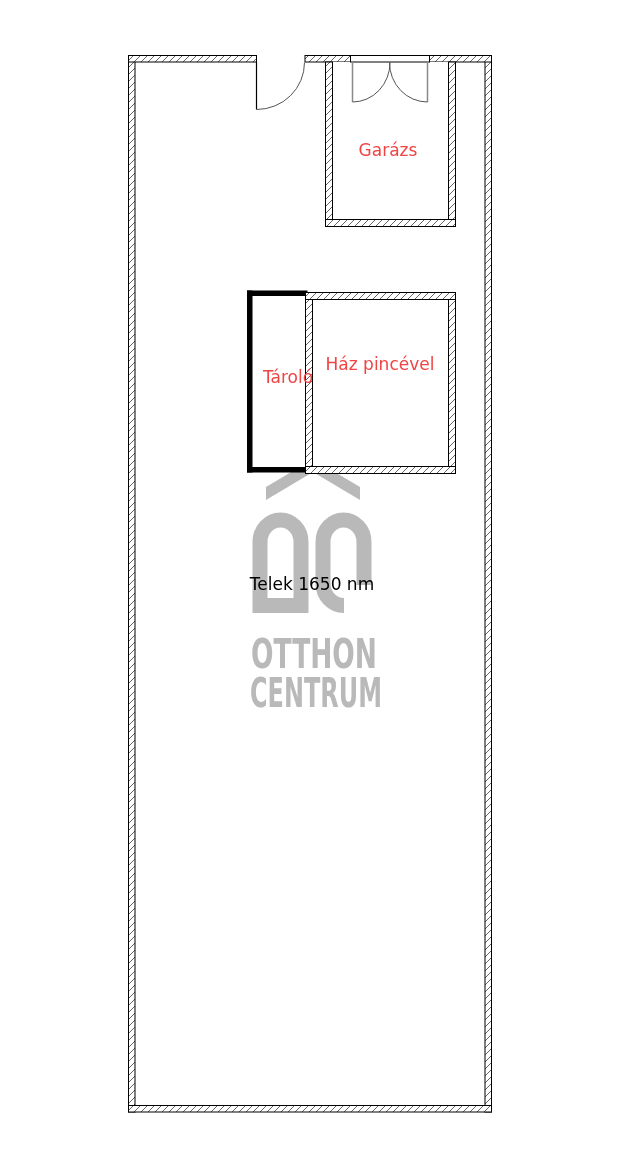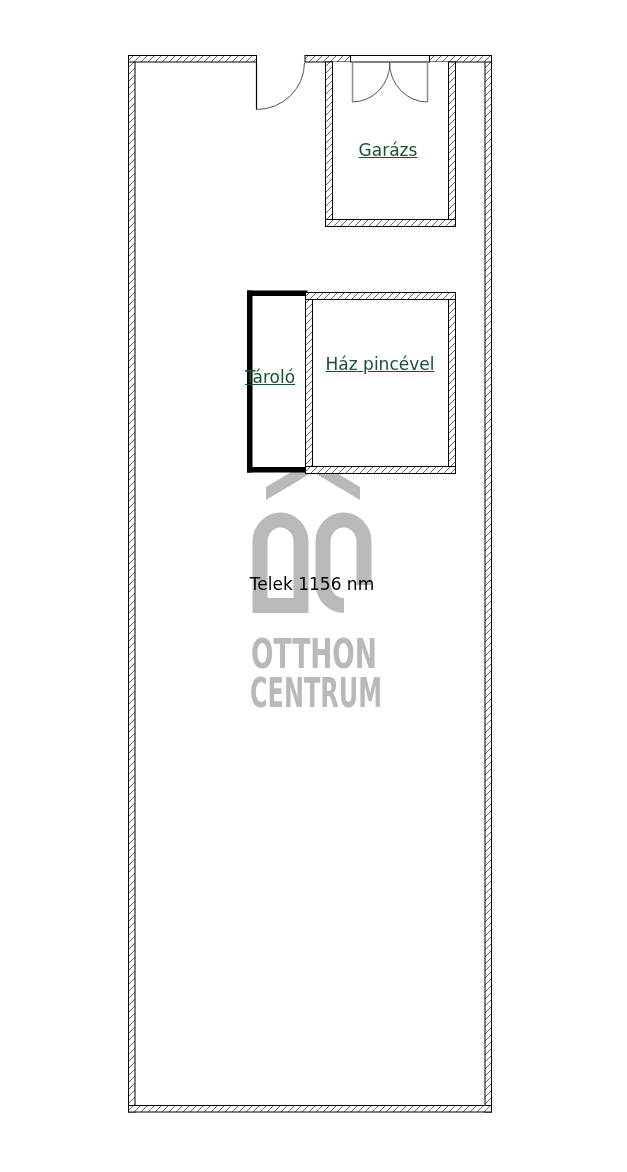--- a/index.html
+++ b/index.html
@@ -7,25 +7,24 @@
     position:relative;
     width:627px;height:1172px;
     background:#ffffff;
     overflow:hidden;
     font-family:"DejaVu Sans","Liberation Sans",sans-serif;
   }
   .layer{position:absolute;left:0;top:0;width:627px;height:1172px;}
   .room-label{
     position:absolute;
     transform:translate(-50%,-50%);
-    color:#14532d;
+    color:#ef4444;
     font-size:17px;
     white-space:nowrap;
     font-family:"DejaVu Sans","Liberation Sans",sans-serif;
-    text-decoration:underline;
   }
   .plot-label{
     position:absolute;
     transform:translate(-50%,-50%);
     color:#000000;
     font-size:17px;
     white-space:nowrap;
   }
 </style>
 </head>
@@ -104,18 +103,18 @@
         <rect x="305.5" y="292.5" width="7" height="181" fill="url(#hatch)"></rect>
         <rect x="448.5" y="292.5" width="7" height="181" fill="url(#hatch)"></rect>
         <rect x="305.5" y="292.5" width="150" height="7" fill="url(#hatch)"></rect>
         <rect x="305.5" y="466.5" width="150" height="7" fill="url(#hatch)"></rect>
       </g>
     </g>
   </svg>
 
   <div class="layer">
     <div class="room-label" style="left:388px;top:150px;">Garázs</div>
-    <div class="room-label" style="left:270px;top:377px;">Tároló</div>
+    <div class="room-label" style="left:288px;top:377px;">Tároló</div>
     <div class="room-label" style="left:380px;top:364px;">Ház pincével</div>
-    <div class="plot-label" style="left:312px;top:584px;">Telek 1156 nm</div>
+    <div class="plot-label" style="left:312px;top:584px;">Telek 1650 nm</div>
   </div>
 
 </div>
 
 </body></html>

